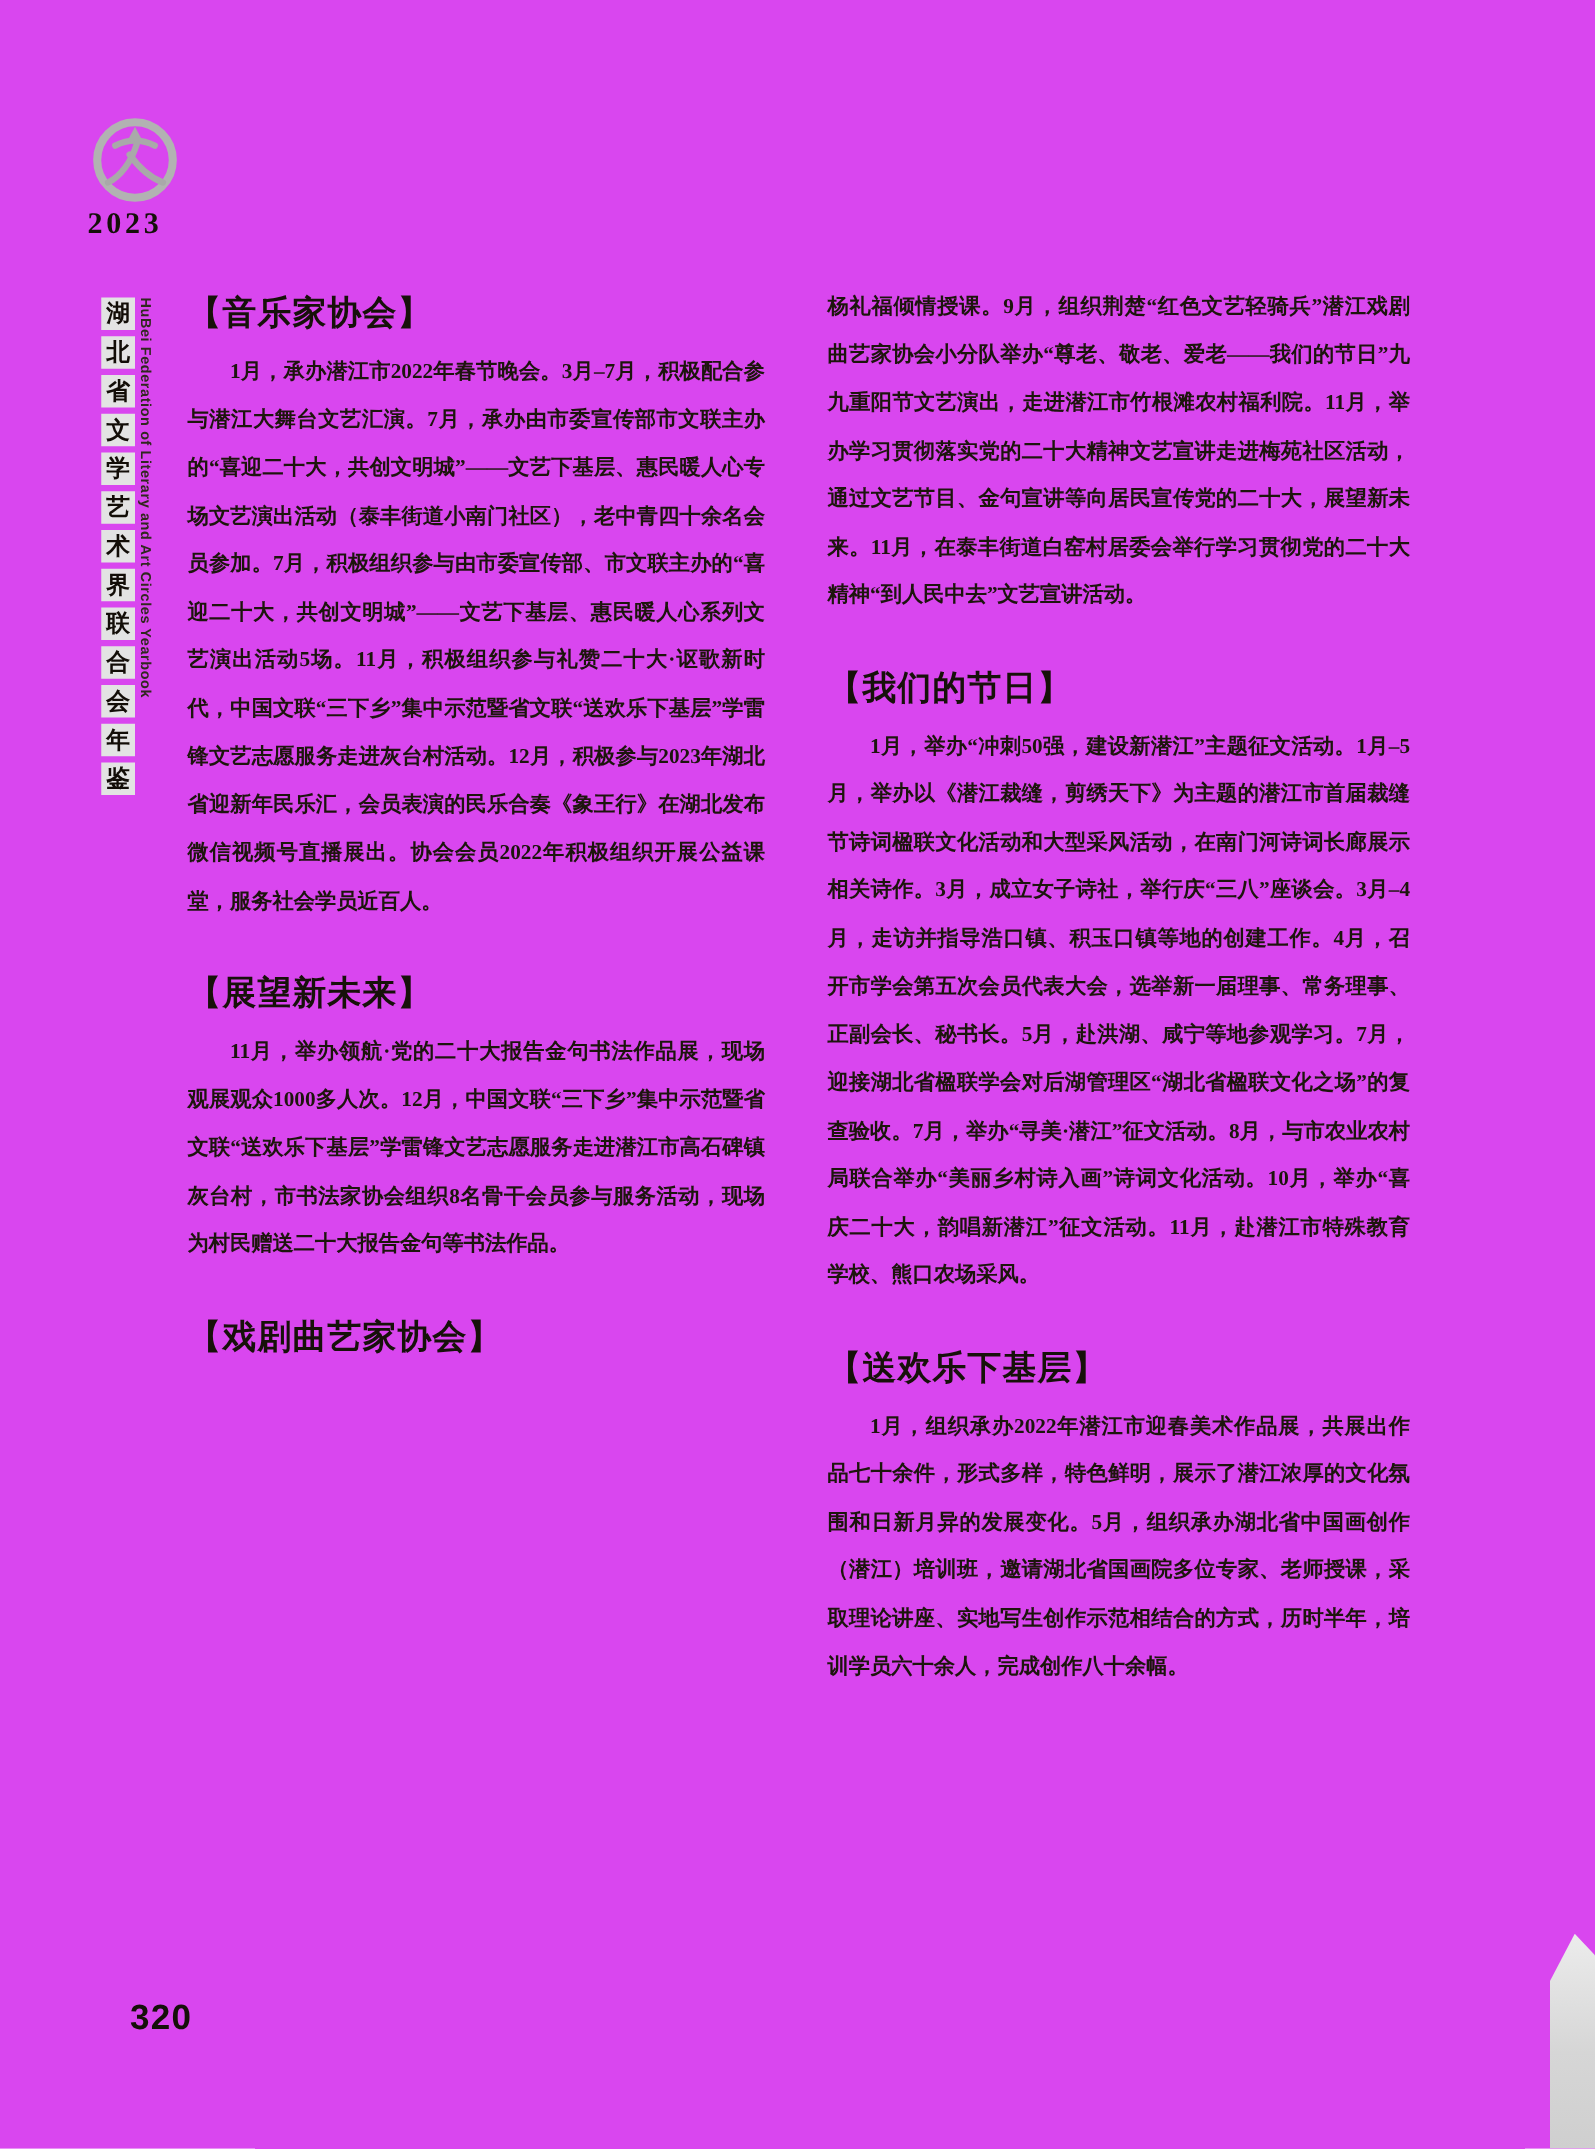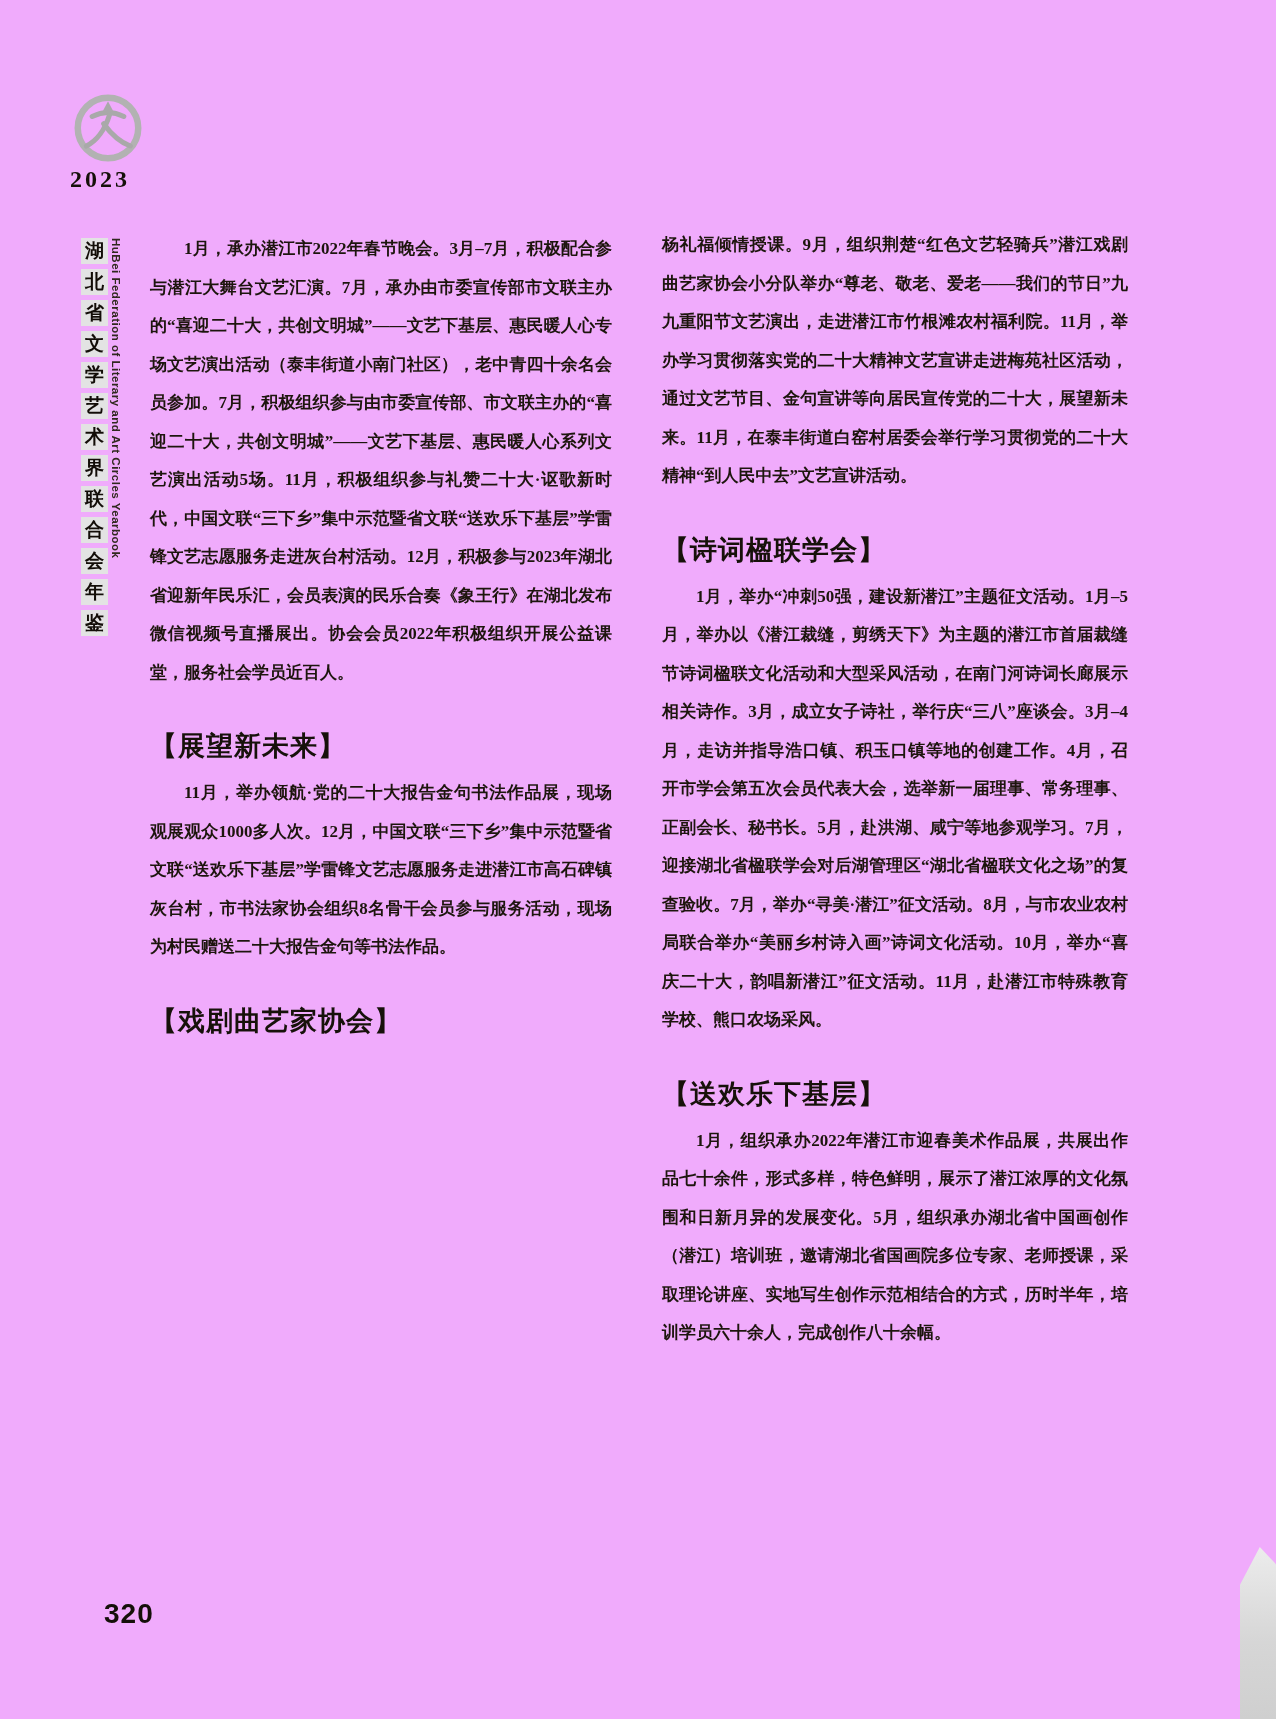--- a/index.html
+++ b/index.html
@@ -1,19 +1,19 @@
 <!DOCTYPE html>
 <html lang="zh"><head>
 <meta charset="utf-8">
 <style>
   html,body{margin:0;padding:0;background:#ffffff;}
   .page{
     position:relative;
     width:1276px;height:1719px;
-    background:#f0abfc;
+    background:#d946ef;
     overflow:hidden;
     color:#1d150d;
     font-family:"Liberation Serif","DejaVu Serif",serif;
   }
   
   .logo{position:absolute;left:72px;top:92px;width:72px;height:72px;}
   .year{
     position:absolute;left:70px;top:166px;width:80px;
     font-family:"Liberation Serif","DejaVu Serif",serif;
     font-weight:bold;font-size:24px;letter-spacing:3px;color:#151009;
@@ -92,28 +92,29 @@
       <div class="spine-char">界</div>
       <div class="spine-char">联</div>
       <div class="spine-char">合</div>
       <div class="spine-char">会</div>
       <div class="spine-char">年</div>
       <div class="spine-char">鉴</div>
     </div>
   <div class="spine-en">HuBei Federation of Literary and Art Circles Yearbook</div>
 
   <div class="col col-left">
+      <h2 class="heading">【音乐家协会】</h2>
       <p class="para indent">1月，承办潜江市2022年春节晚会。3月–7月，积极配合参与潜江大舞台文艺汇演。7月，承办由市委宣传部市文联主办的“喜迎二十大，共创文明城”——文艺下基层、惠民暖人心专场文艺演出活动（泰丰街道小南门社区），老中青四十余名会员参加。7月，积极组织参与由市委宣传部、市文联主办的“喜迎二十大，共创文明城”——文艺下基层、惠民暖人心系列文艺演出活动5场。11月，积极组织参与礼赞二十大·讴歌新时代，中国文联“三下乡”集中示范暨省文联“送欢乐下基层”学雷锋文艺志愿服务走进灰台村活动。12月，积极参与2023年湖北省迎新年民乐汇，会员表演的民乐合奏《象王行》在湖北发布微信视频号直播展出。协会会员2022年积极组织开展公益课堂，服务社会学员近百人。</p>
       <h2 class="heading">【展望新未来】</h2>
       <p class="para indent">11月，举办领航·党的二十大报告金句书法作品展，现场观展观众1000多人次。12月，中国文联“三下乡”集中示范暨省文联“送欢乐下基层”学雷锋文艺志愿服务走进潜江市高石碑镇灰台村，市书法家协会组织8名骨干会员参与服务活动，现场为村民赠送二十大报告金句等书法作品。</p>
       <h2 class="heading">【戏剧曲艺家协会】</h2>
     </div>
   <div class="col col-right">
       <p class="para">杨礼福倾情授课。9月，组织荆楚“红色文艺轻骑兵”潜江戏剧曲艺家协会小分队举办“尊老、敬老、爱老——我们的节日”九九重阳节文艺演出，走进潜江市竹根滩农村福利院。11月，举办学习贯彻落实党的二十大精神文艺宣讲走进梅苑社区活动，通过文艺节目、金句宣讲等向居民宣传党的二十大，展望新未来。11月，在泰丰街道白窑村居委会举行学习贯彻党的二十大精神“到人民中去”文艺宣讲活动。</p>
-      <h2 class="heading">【诗词楹联学会】</h2>
+      <h2 class="heading">【我们的节日】</h2>
       <p class="para indent">1月，举办“冲刺50强，建设新潜江”主题征文活动。1月–5月，举办以《潜江裁缝，剪绣天下》为主题的潜江市首届裁缝节诗词楹联文化活动和大型采风活动，在南门河诗词长廊展示相关诗作。3月，成立女子诗社，举行庆“三八”座谈会。3月–4月，走访并指导浩口镇、积玉口镇等地的创建工作。4月，召开市学会第五次会员代表大会，选举新一届理事、常务理事、正副会长、秘书长。5月，赴洪湖、咸宁等地参观学习。7月，迎接湖北省楹联学会对后湖管理区“湖北省楹联文化之场”的复查验收。7月，举办“寻美·潜江”征文活动。8月，与市农业农村局联合举办“美丽乡村诗入画”诗词文化活动。10月，举办“喜庆二十大，韵唱新潜江”征文活动。11月，赴潜江市特殊教育学校、熊口农场采风。</p>
       <h2 class="heading">【送欢乐下基层】</h2>
       <p class="para indent">1月，组织承办2022年潜江市迎春美术作品展，共展出作品七十余件，形式多样，特色鲜明，展示了潜江浓厚的文化氛围和日新月异的发展变化。5月，组织承办湖北省中国画创作（潜江）培训班，邀请湖北省国画院多位专家、老师授课，采取理论讲座、实地写生创作示范相结合的方式，历时半年，培训学员六十余人，完成创作八十余幅。</p>
     </div>
 
   <div class="pageno">320</div>
   <div class="edge-tab"></div>
 </div>
 
 </body></html>

